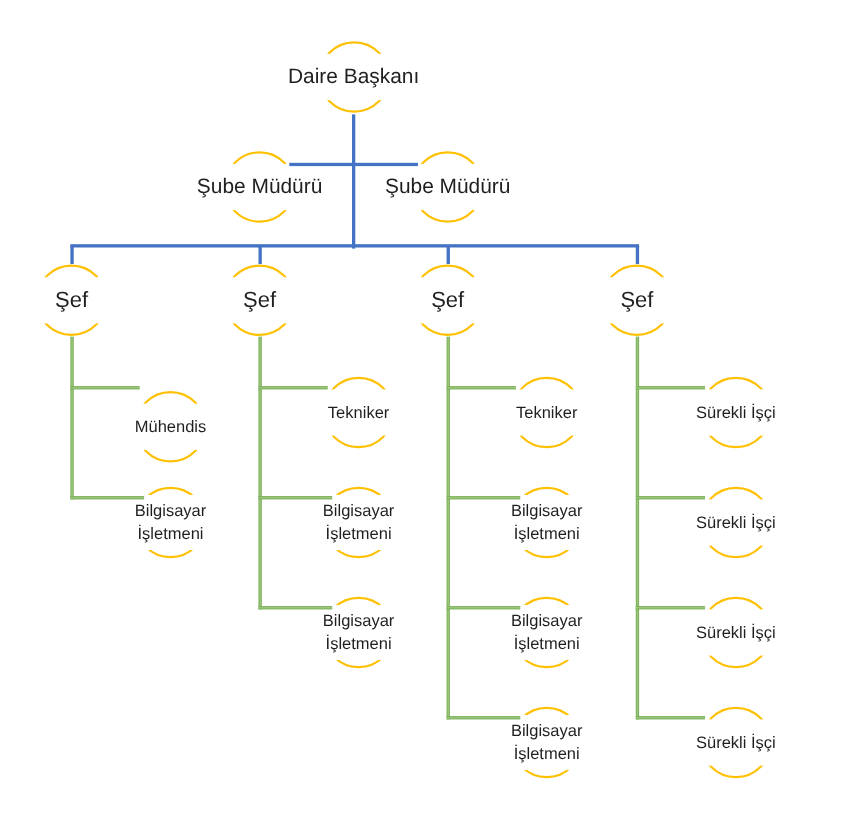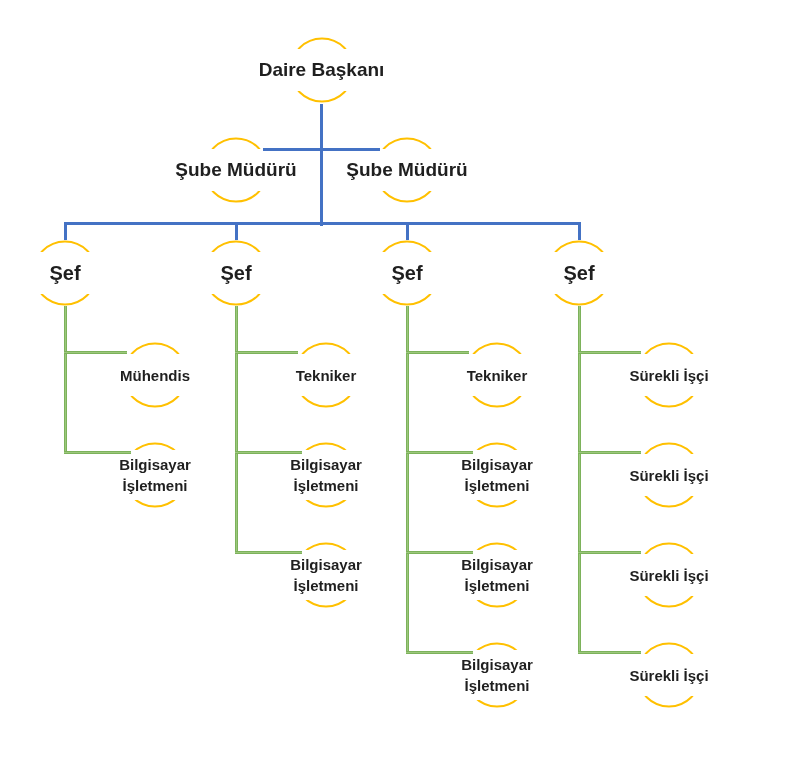--- a/index.html
+++ b/index.html
@@ -3,21 +3,21 @@
 <meta charset="utf-8">
 <style>
   html,body{margin:0;padding:0;background:#ffffff;}
   .canvas{
     position:relative;
     width:786px;height:759px;
     background:#ffffff;
     font-family:"Liberation Sans","DejaVu Sans",sans-serif;
     overflow:hidden;
   }
-  .node{position:absolute;width:120px;height:76px;font-weight:bold;}
+  .node{position:absolute;width:120px;height:76px;}
   .arc{
     position:absolute;
     width:65px;height:65px;
     left:50%;top:50%;
     transform:translate(-50%,-50%);
     border:2.5px solid #FFC000;
     border-radius:50%;
     box-sizing:border-box;
   }
   .band{
@@ -55,21 +55,21 @@
       <div class="band" style="top: 17px; height: 42px; font-size: 19px; line-height: 22px; color: rgb(31, 31, 31);">
         <span>Şube Müdürü</span>
       </div>
     </div>
     <div class="node" style="left: 5px; top: 235px;">
       <div class="arc" style="border-color: rgb(255, 192, 0);"></div>
       <div class="band" style="top: 17px; height: 42px; font-size: 20px; line-height: 23px; color: rgb(31, 31, 31);">
         <span>Şef</span>
       </div>
     </div>
-    <div class="node" style="left: 95px; top: 337px;">
+    <div class="node" style="left: 95px; top: 350px;">
       <div class="arc" style="border-color: rgb(255, 192, 0);"></div>
       <div class="band" style="top: 17px; height: 42px; font-size: 15px; line-height: 17px; color: rgb(31, 31, 31);">
         <span>Mühendis</span>
       </div>
     </div>
     <div class="node" style="left: 95px; top: 437px;">
       <div class="arc" style="border-color: rgb(255, 192, 0);"></div>
       <div class="band" style="top: 13px; height: 50px; font-size: 15px; line-height: 21px; color: rgb(31, 31, 31);">
         <span>Bilgisayar</span>
         <span>İşletmeni</span>

